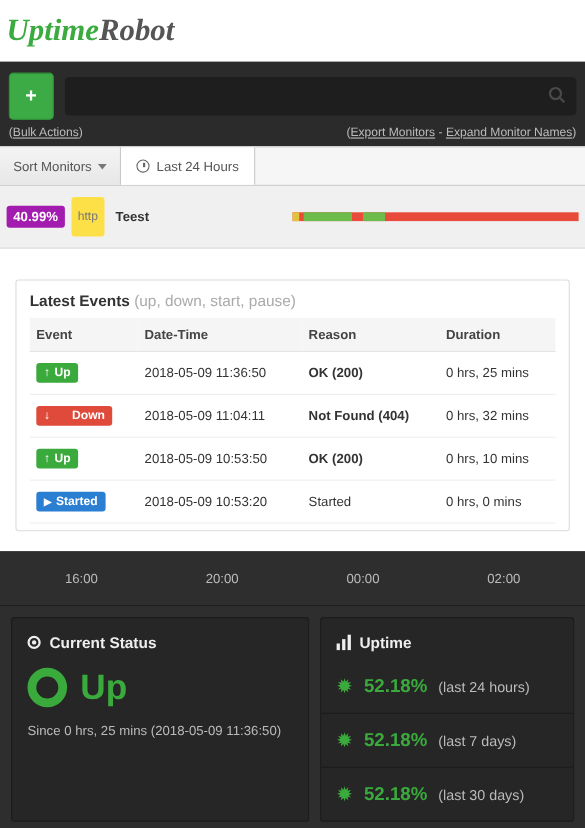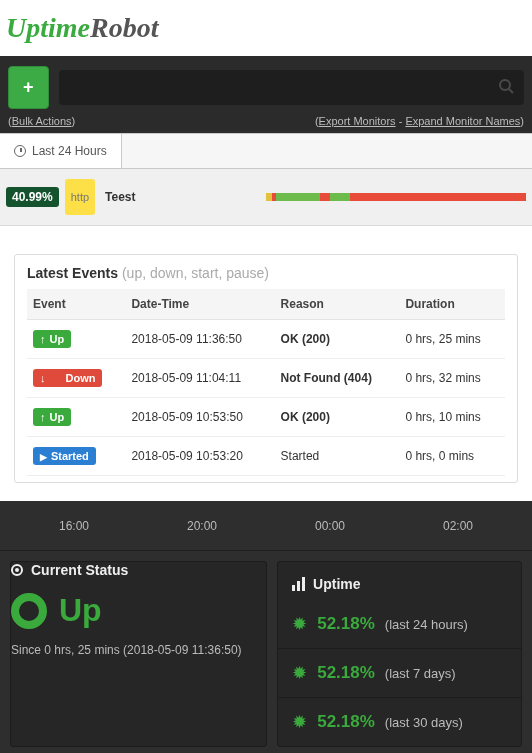--- a/index.html
+++ b/index.html
@@ -28,21 +28,21 @@
 .sort-btn { background: linear-gradient(#f4f4f4,#e7e7e7); border: none; border-right: 1px solid #c9c9c9; padding: 10px 12px; font-size: 12px; color: #555; cursor: pointer; display: flex; align-items: center; gap: 6px; }
 .caret-down { width: 0; height: 0; border-left: 4px solid transparent; border-right: 4px solid transparent; border-top: 5px solid #777; display: inline-block; }
 .time-btn { background: #fff; border: none; border-right: 1px solid #c9c9c9; padding: 10px 14px; font-size: 12px; color: #555; cursor: pointer; display: flex; align-items: center; gap: 6px; }
 .clock-icon { width: 12px; height: 12px; border: 1.5px solid #666; border-radius: 50%; position: relative; }
 .clock-icon::after { content: ''; position: absolute; top: 2px; left: 5px; width: 1.5px; height: 4px; background: #666; }
 .hours-list { flex: 1; display: flex; align-items: center; justify-content: flex-end; gap: 9px; padding: 0 8px; color: #555; font-size: 11px; overflow: hidden; }
 .hours-list span { cursor: pointer; }
 
 
 .monitor-row { display: flex; align-items: center; padding: 10px 6px; background: #f0f0f0; border-bottom: 1px solid #d9d9d9; gap: 6px; }
-.pct-badge { background: #14532d; color: #fff; font-weight: bold; font-size: 12px; padding: 3px 6px; border-radius: 3px; }
+.pct-badge { background: #a21caf; color: #fff; font-weight: bold; font-size: 12px; padding: 3px 6px; border-radius: 3px; }
 .type-badge { background: #fde047; color: #777; font-size: 11px; padding: 12px 6px; border-radius: 3px; }
 .monitor-name { font-weight: bold; font-size: 12px; color: #333; margin-left: 4px; }
 .monitor-bar { margin-left: auto; width: 260px; height: 8px; background: #e94b3b; position: relative; }
 .monitor-bar .seg-yellow { position: absolute; left: 0; width: 6px; height: 100%; background: #e2c13c; }
 .monitor-bar .seg-green1 { position: absolute; left: 10px; width: 44px; height: 100%; background: #6dbb4a; }
 .monitor-bar .seg-green2 { position: absolute; left: 64px; width: 20px; height: 100%; background: #6dbb4a; }
 
 
 .events-panel { margin: 28px 14px 18px; background: #fff; border: 1px solid #dcdcdc; border-radius: 3px; padding: 10px 12px 6px; }
 .events-title { font-size: 14px; color: #333; margin-bottom: 8px; }
@@ -57,21 +57,21 @@
 .arr-up::before { content: '↑'; }
 .arr-down::before { content: '↓'; }
 .play::before { content: '▶'; font-size: 9px; }
 .reason-ok { color: #3aaa3c; font-weight: bold; }
 .reason-err { color: #d24a3a; font-weight: bold; }
 
 
 .dash { background: #2e2e2e; color: #ddd; padding: 0 0 14px; }
 .time-axis { height: 50px; display: flex; align-items: center; justify-content: space-around; color: #bbb; font-size: 12px; border-bottom: 1px solid #1f1f1f; padding: 0 10px; }
 .dash-grid { display: flex; gap: 10px; padding: 10px; }
-.card { background: #262626; border: 1px solid #1c1c1c; border-radius: 3px; }
+.card { background: #262626; border: 1px solid #1c1c1c; border-radius: 3px; padding: 14px; }
 .card-title { display: flex; align-items: center; gap: 8px; font-weight: bold; font-size: 14px; color: #eee; margin-bottom: 14px; }
 .card-left { flex: 1.05; }
 .card-right { flex: 1; padding: 0; }
 .status-row { display: flex; align-items: center; gap: 12px; margin: 6px 0 14px; }
 .status-ring { width: 36px; height: 36px; border: 8px solid #3aaa3c; border-radius: 50%; }
 .status-text { font-size: 32px; font-weight: bold; color: #3aaa3c; }
 .since { font-size: 12px; color: #bbb; }
 .uptime-row { display: flex; align-items: center; gap: 10px; padding: 13px 14px; border-top: 1px solid #1c1c1c; }
 .uptime-row:first-of-type { border-top-width: 0; }
 .card-right .card-title { padding: 14px 14px 4px; margin-bottom: 4px; }
@@ -108,20 +108,24 @@
       </span>
     </div>
   </div>
   <div class="toolbar-links">
     <span>(<a>Bulk Actions</a>)</span>
     <span class="toolbar-links-right">(<a>Export Monitors</a> - <a>Expand Monitor Names</a>)</span>
   </div>
 </div>
 
 <div class="filter-bar">
+  <button class="sort-btn">
+    <span>Sort Monitors</span>
+    <span class="caret-down"></span>
+  </button>
   <button class="time-btn">
     <span class="clock-icon"></span>
     <span>Last 24 Hours</span>
   </button>
 </div>
 
 <div class="monitor-row">
   <span class="pct-badge">40.99%</span>
   <span class="type-badge">http</span>
   <span class="monitor-name">Teest</span>

